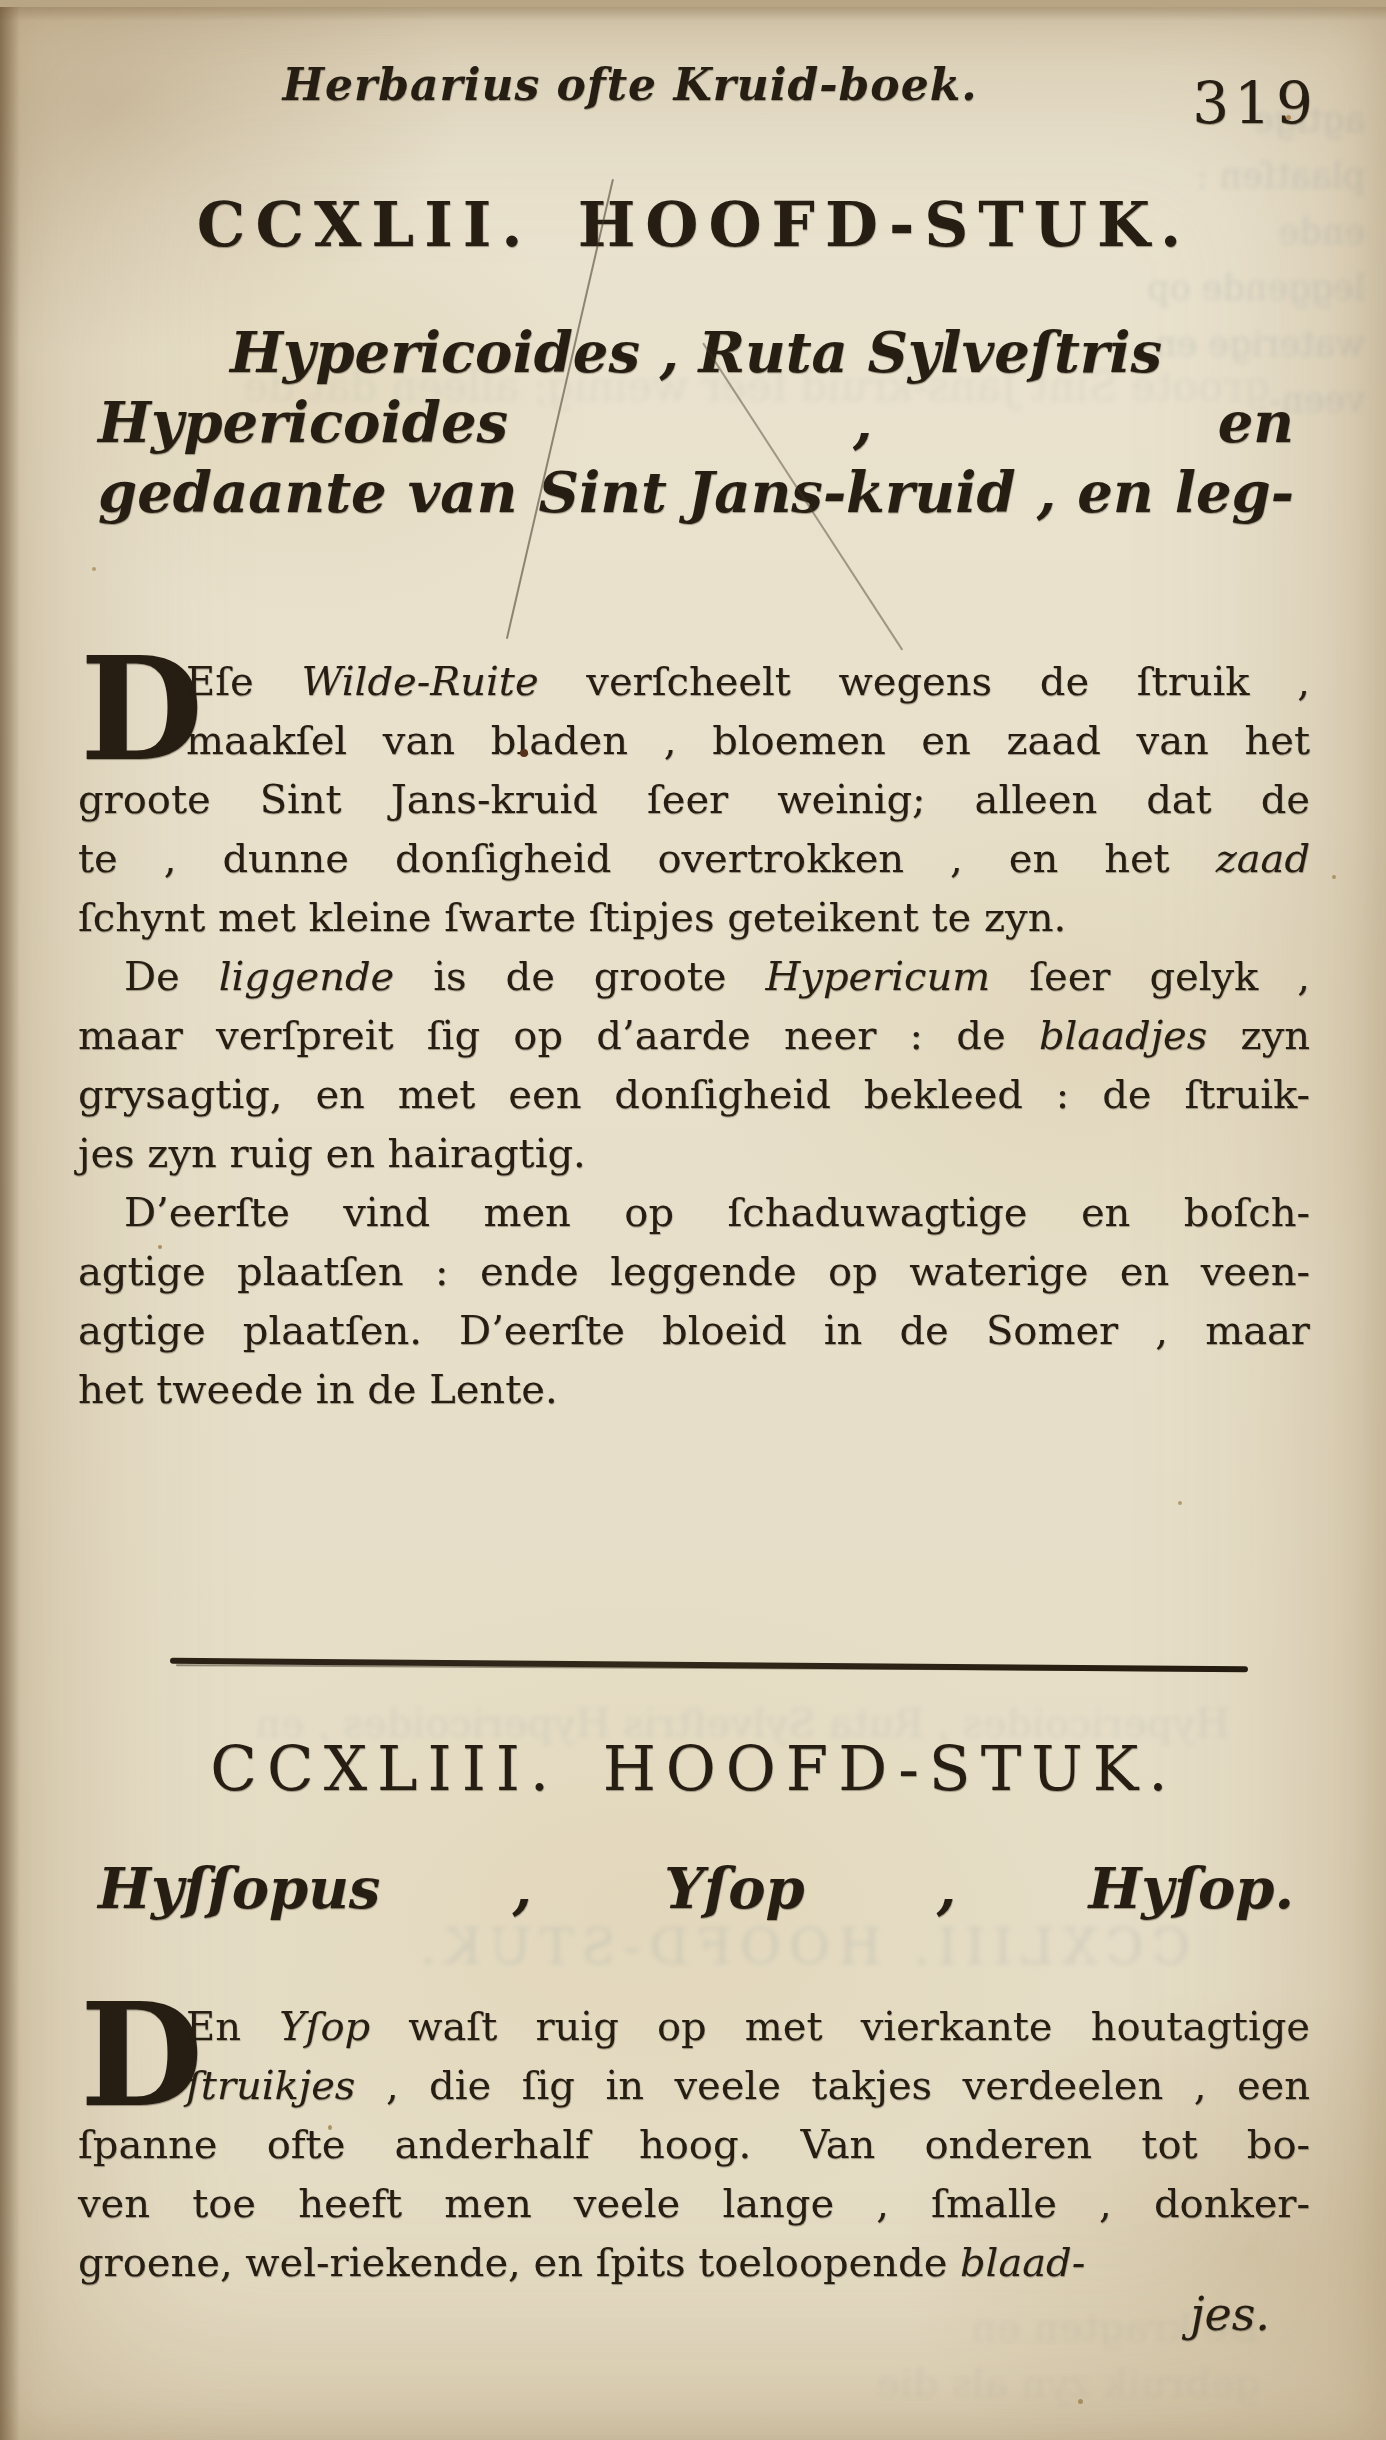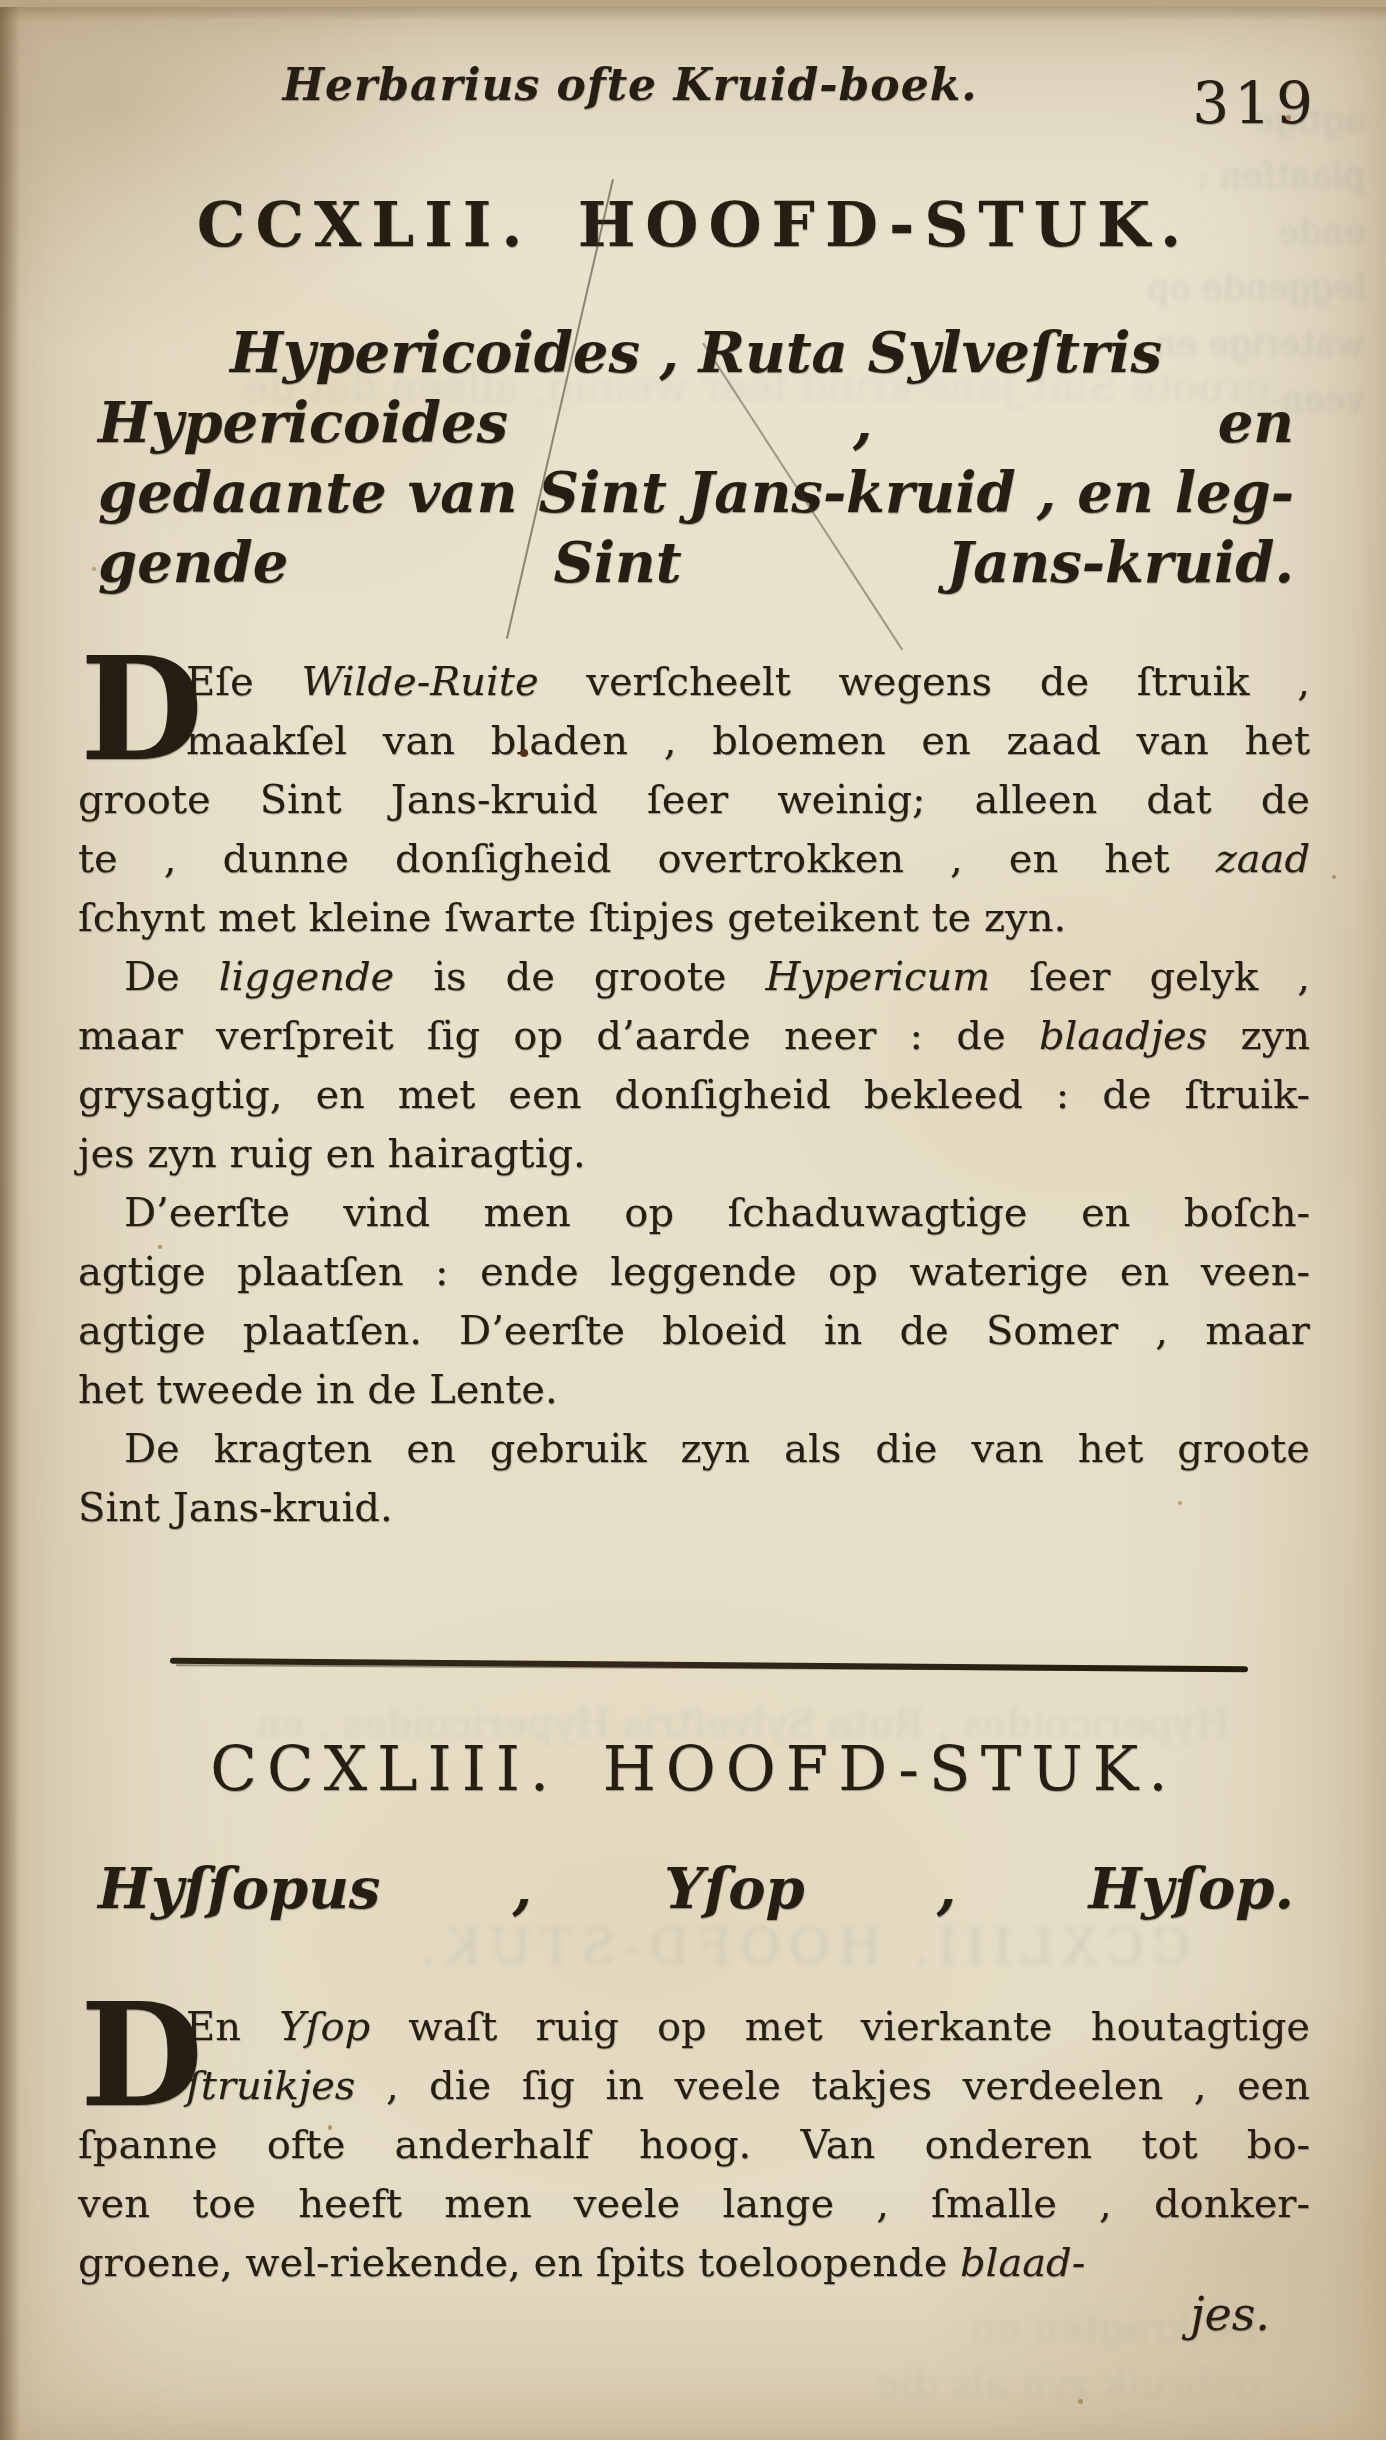--- a/index.html
+++ b/index.html
@@ -113,21 +113,20 @@
   <div class="ghost g5">De kragten en gebruik zyn als die van het groote</div>
 
   <div class="abs running-title ink">Herbarius ofte Kruid-boek.</div>
   <div class="abs page-number ink">319</div>
 
   <div class="abs chapter-heading h1 ink">CCXLII. HOOFD-STUK.</div>
 
   <div class="abs subtitle sub1 ink">
       <div class="tline"><span>Hypericoides , Ruta Sylveſtris Hypericoides , en</span></div>
       <div class="tline"><span>gedaante van Sint Jans-kruid ,  en leg-</span></div>
-      <div class="tline"><span>gende Sint Jans-kruid.</span></div>
     </div>
 
   <span class="drop-cap dc1 ink">D</span>
   <div class="abs bodyblock b1 ink">
     <div class="para dc">
         <div class="tline"><span>Eſe </span><span class="it">Wilde-Ruite</span><span> verſcheelt wegens de ſtruik ,</span></div>
         <div class="tline"><span>maakſel van bladen , bloemen en zaad van het</span></div>
         <div class="tline"><span>groote Sint Jans-kruid ſeer weinig; alleen dat de</span></div>
         <div class="tline"><span>te , dunne donſigheid overtrokken , en het </span><span class="it">zaad</span></div>
         <div class="tline"><span>ſchynt met kleine ſwarte ſtipjes geteikent te zyn.</span></div>
@@ -136,24 +135,20 @@
         <div class="tline"><span>De </span><span class="it">liggende</span><span> is de groote </span><span class="it">Hypericum</span><span> ſeer gelyk ,</span></div>
         <div class="tline"><span>maar verſpreit ſig op d’aarde neer :  de </span><span class="it">blaadjes</span><span> zyn</span></div>
         <div class="tline"><span>grysagtig, en met een donſigheid bekleed :  de ſtruik-</span></div>
         <div class="tline"><span>jes zyn ruig en hairagtig.</span></div>
       </div>
     <div class="para indent">
         <div class="tline"><span>D’eerſte vind men op ſchaduwagtige en boſch-</span></div>
         <div class="tline"><span>agtige plaatſen :  ende leggende op waterige en veen-</span></div>
         <div class="tline"><span>agtige plaatſen.  D’eerſte bloeid in de Somer ,  maar</span></div>
         <div class="tline"><span>het tweede in de Lente.</span></div>
-      </div>
-    <div class="para indent">
-        <div class="tline"><span>De kragten en gebruik zyn als die van het groote</span></div>
-        <div class="tline"><span>Sint Jans-kruid.</span></div>
       </div>
   </div>
 
   <div class="abs section-rule"></div>
 
   <div class="abs chapter-heading h2 ink">CCXLIII. HOOFD-STUK.</div>
 
   <div class="abs subtitle sub2 ink">
       <div class="tline"><span>Hyſſopus ,  Yſop ,  Hyſop.</span></div>
     </div>

